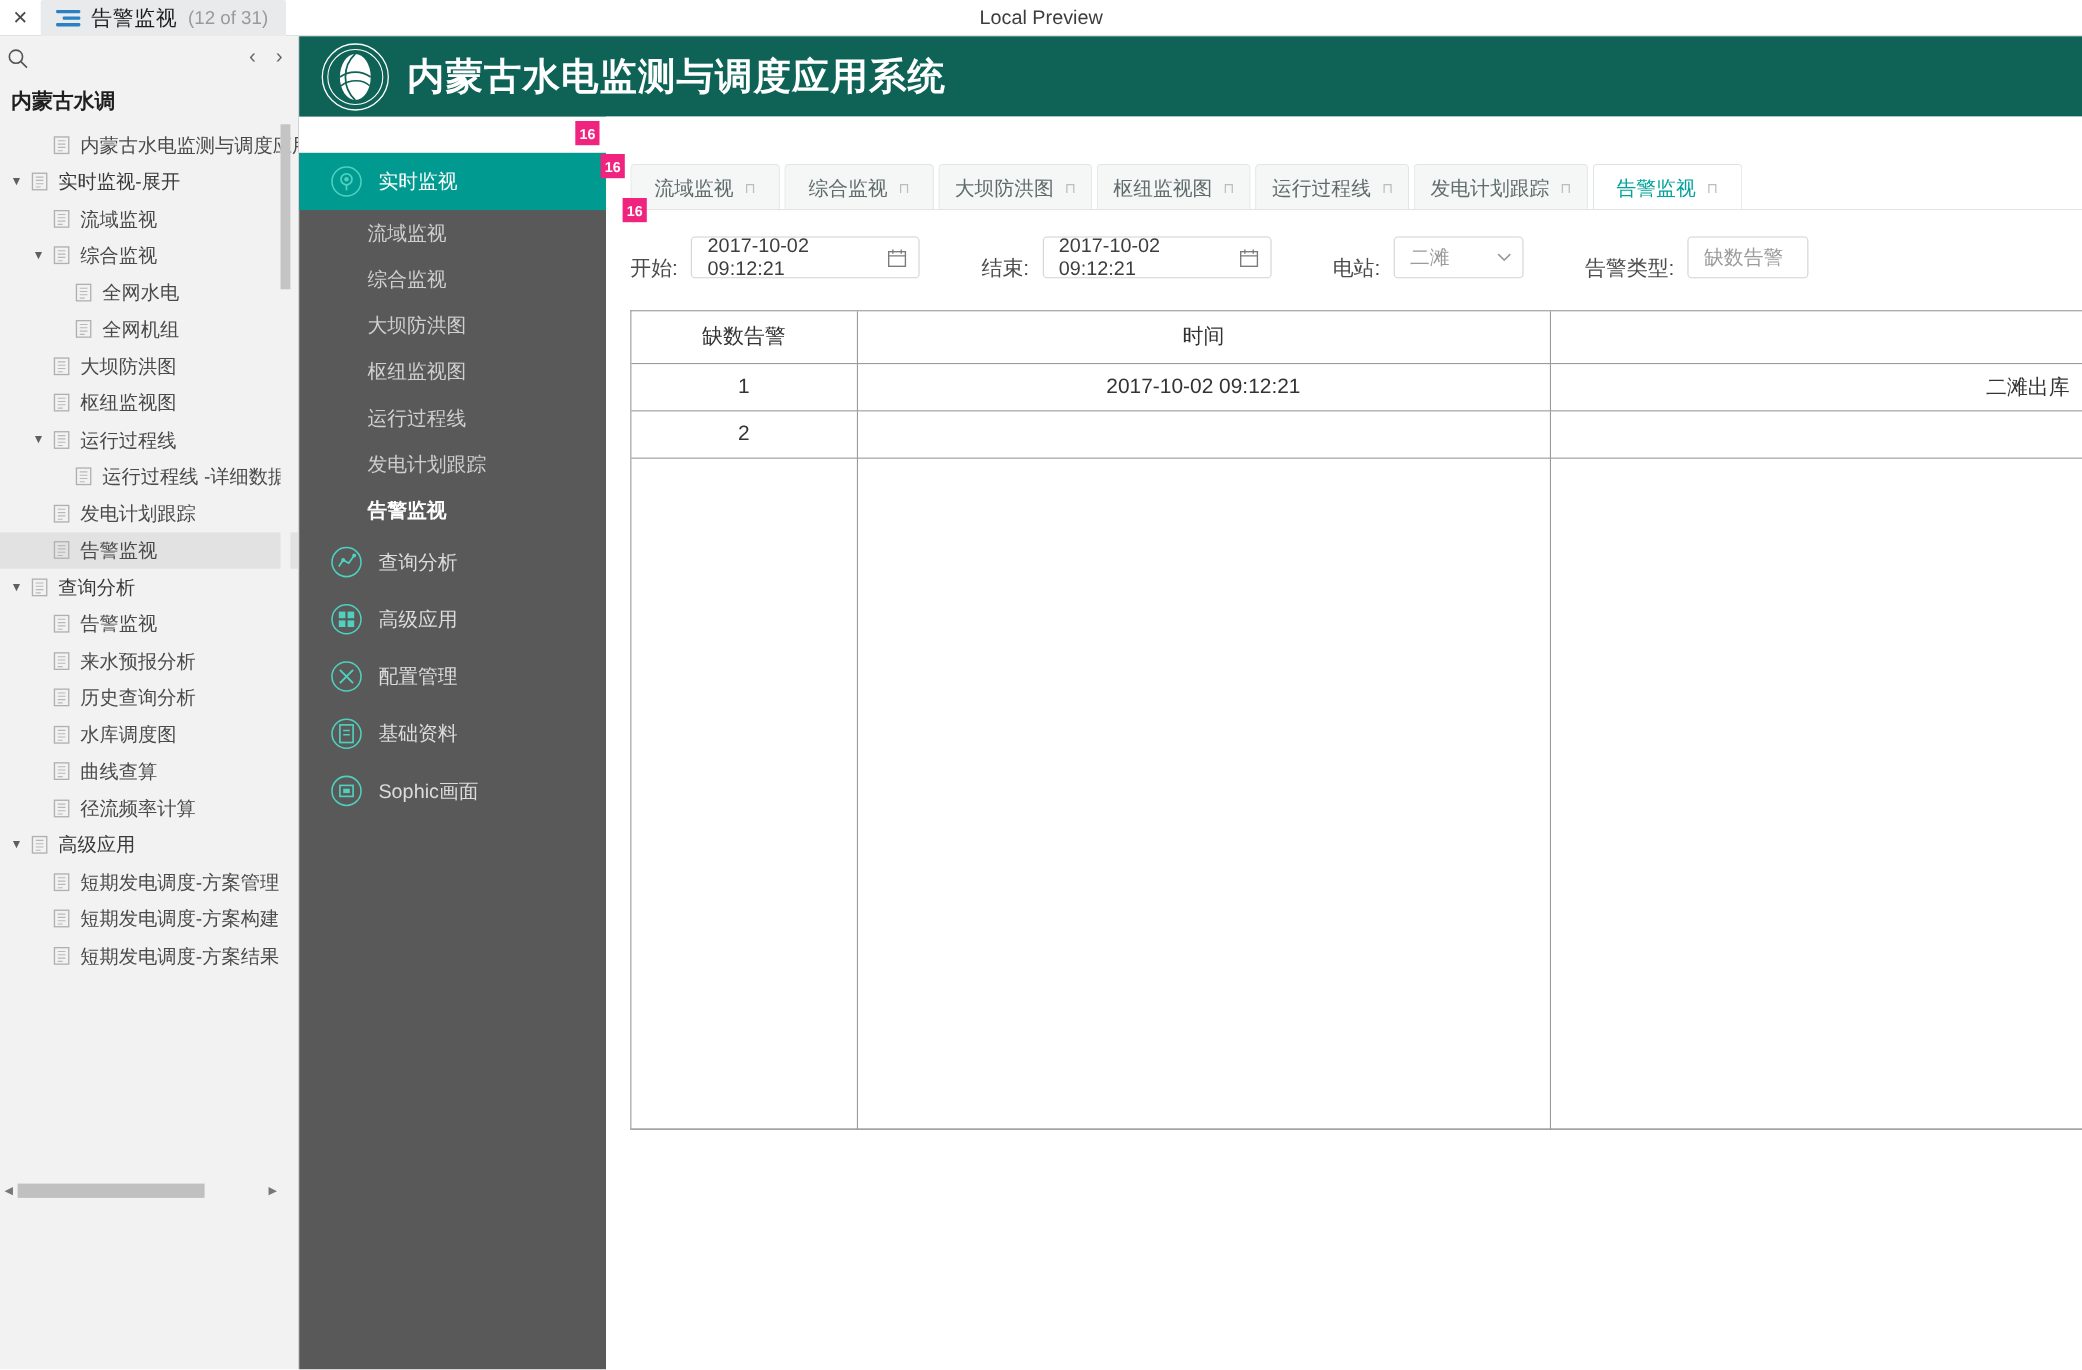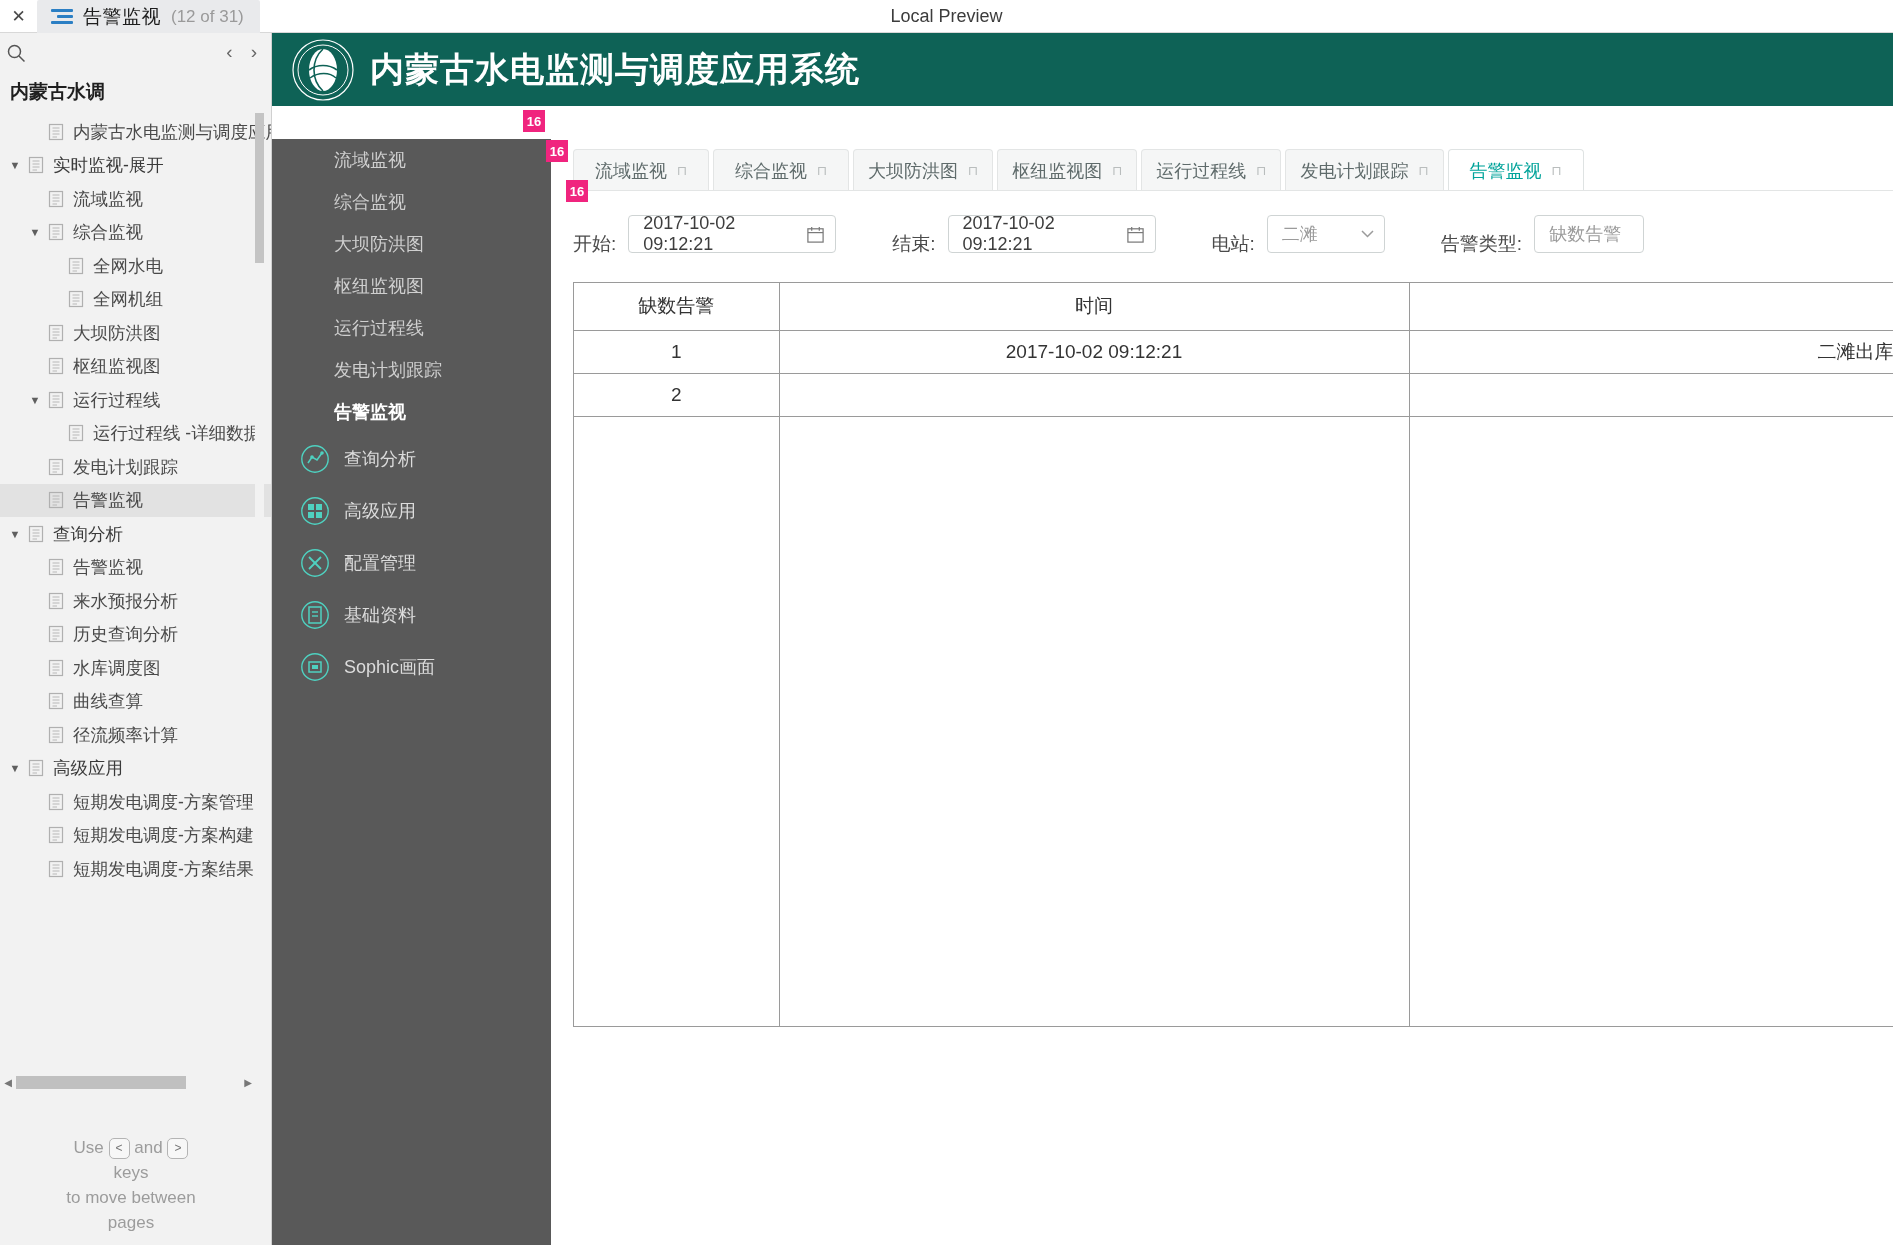--- a/index.html
+++ b/index.html
@@ -510,48 +510,48 @@
         <i></i>
       </div>
     <div class="lp-scroll-h">
       <div class="arrow">◀</div>
       <div class="track">
           <div class="thumb"></div>
         </div>
       <div class="arrow">▶</div>
     </div>
 
-    <div class="lp-hint">
-      <span>Use</span>
-      <span class="keycap">&lt;</span>
-      <span>and</span>
-      <span class="keycap">&gt;</span><br>
-      <span>keys</span><br>
-      <span>to move between</span><br>
-      <span>pages</span>
-    </div>
   </div>
 
   <div class="app">
 
     <div class="app-header">
       <svg class="logo" viewBox="0 0 64 64">
         <circle cx="32" cy="32" r="30" fill="none" stroke="#ffffff" stroke-width="1.2"></circle>
         <circle cx="32" cy="32" r="25" fill="none" stroke="#ffffff" stroke-width="1"></circle>
         <ellipse cx="32" cy="32" rx="14" ry="21" fill="#ffffff"></ellipse>
         <path d="M32 11 C20 22 20 42 32 53" fill="none" stroke="#0e6256" stroke-width="1.6"></path>
         <path d="M18 32 C26 26 38 26 46 32" fill="none" stroke="#0e6256" stroke-width="1.6"></path>
         <path d="M19 40 C27 34 39 34 45 40" fill="none" stroke="#0e6256" stroke-width="1.4"></path>
       </svg>
       <div class="app-title">内蒙古水电监测与调度应用系统</div>
     </div>
 
     <div class="app-body">
 
       <div class="sidenav" id="sidenav">
+          <div class="nav-item active">
+            <svg class="nav-ico" viewBox="0 0 30 30" style="color:#4fd1c0">
+              <circle cx="15" cy="15" r="13.2" fill="none" stroke="currentColor" stroke-width="1.4"></circle>
+              <circle cx="15" cy="13" r="5" fill="none" stroke="currentColor" stroke-width="1.6"></circle>
+              <circle cx="15" cy="13" r="2" fill="currentColor"></circle>
+              <line x1="15" y1="18" x2="15" y2="23" stroke="currentColor" stroke-width="1.6"></line>
+            </svg>
+            <span>实时监视</span>
+          </div>
           <div class="nav-sub">
             <span>流域监视</span>
           </div>
           <div class="nav-sub">
             <span>综合监视</span>
           </div>
           <div class="nav-sub">
             <span>大坝防洪图</span>
           </div>
           <div class="nav-sub">
@@ -688,21 +688,21 @@
               <tr>
                 <th class="col-a">缺数告警</th>
                 <th class="col-b">时间</th>
                 <th class="col-c"></th>
               </tr>
             </thead>
             <tbody id="tbody">
                 <tr>
                   <td class="col-a">1</td>
                   <td class="col-b">2017-10-02 09:12:21</td>
-                  <td class="col-c" style="text-align:right;padding-right:0">二滩出库</td>
+                  <td class="col-c" style="text-align:right;padding-right:12px">二滩出库</td>
                 </tr>
                 <tr>
                   <td class="col-a">2</td>
                   <td class="col-b"></td>
                   <td class="col-c" style="text-align:right;padding-right:8px"></td>
                 </tr>
                 <tr class="tbl-filler">
                   <td class="col-a"></td>
                   <td class="col-b"></td>
                   <td class="col-c"></td>

